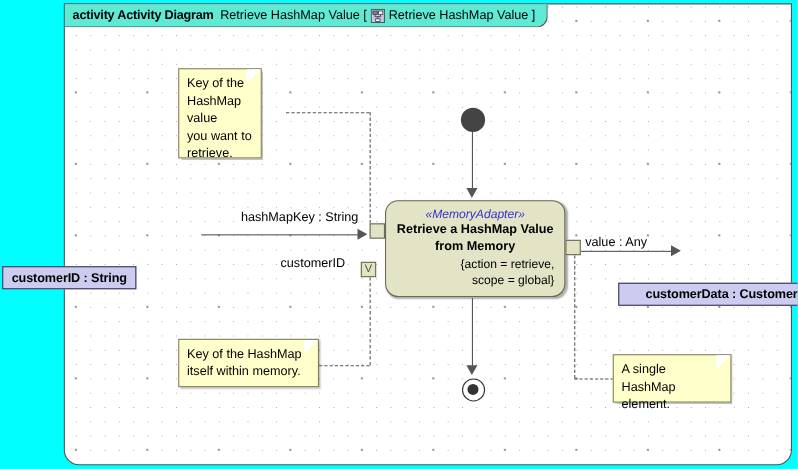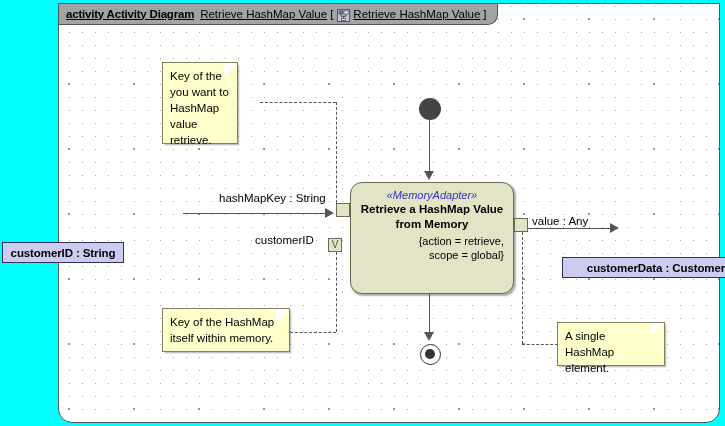--- a/index.html
+++ b/index.html
@@ -47,31 +47,30 @@
     background-position: 9px 14px;
     opacity: .9;
   }
 
   
   #frame-header {
     position: absolute;
     left: -1px; top: -1px;
     height: 22px;
     padding: 0 10px 0 8px;
-    background: #a3a3a3;
+    background: #5eead4;
     border: 1px solid #555555;
     border-left: none;
     border-top: none;
     border-radius: 0 0 10px 0;
     display: flex;
     align-items: center;
     white-space: nowrap;
     box-sizing: border-box;
     z-index: 40;
-    text-decoration: underline;
   }
   .hdr-kind {
     font-size: 11.5px;
     font-weight: bold;
     color: #000;
     letter-spacing: -0.2px;
   }
   .hdr-name {
     font-size: 11.5px;
     color: #000;
@@ -107,21 +106,21 @@
     letter-spacing: -0.1px;
     margin-top: 43px;
   }
   #obj-in  { left: 2px;  top: 199px; width: 122px; height: 21px; }
   #obj-out { left: 562px; top: 214px; width: 188px; height: 21px; }
 
   
   #action {
     position: absolute;
     left: 291px; top: 178px;
-    width: 164px; height: 112px;
+    width: 164px; height: 88px;
     background: #e3e3c6;
     border: 1px solid #6a6a55;
     border-radius: 12px;
     box-sizing: border-box;
     z-index: 20;
     box-shadow: 1.5px 1.5px 1.5px rgba(80,80,80,.45);
     padding: 5px 7px 0 7px;
     text-align: center;
   }
   .stereotype {
@@ -342,22 +341,22 @@
       <span></span>
     </div>
 
     <div class="pin-label" id="lbl-hashmapkey">hashMapKey : String</div>
     <div class="pin-label" id="lbl-customermap">customerID</div>
     <div class="pin-label" id="lbl-value">value : Any</div>
 
     <div class="note" id="note-tl">
       <div class="fold-tri"></div>
       <div>Key of the</div>
+      <div>HashMap value</div>
       <div>you want to</div>
-      <div>HashMap value</div>
       <div>retrieve.</div>
     </div>
 
     <div class="note" id="note-bl">
       <div class="fold-tri"></div>
       <div>Key of the HashMap</div>
       <div>itself within memory.</div>
     </div>
 
     <div class="note" id="note-br">

